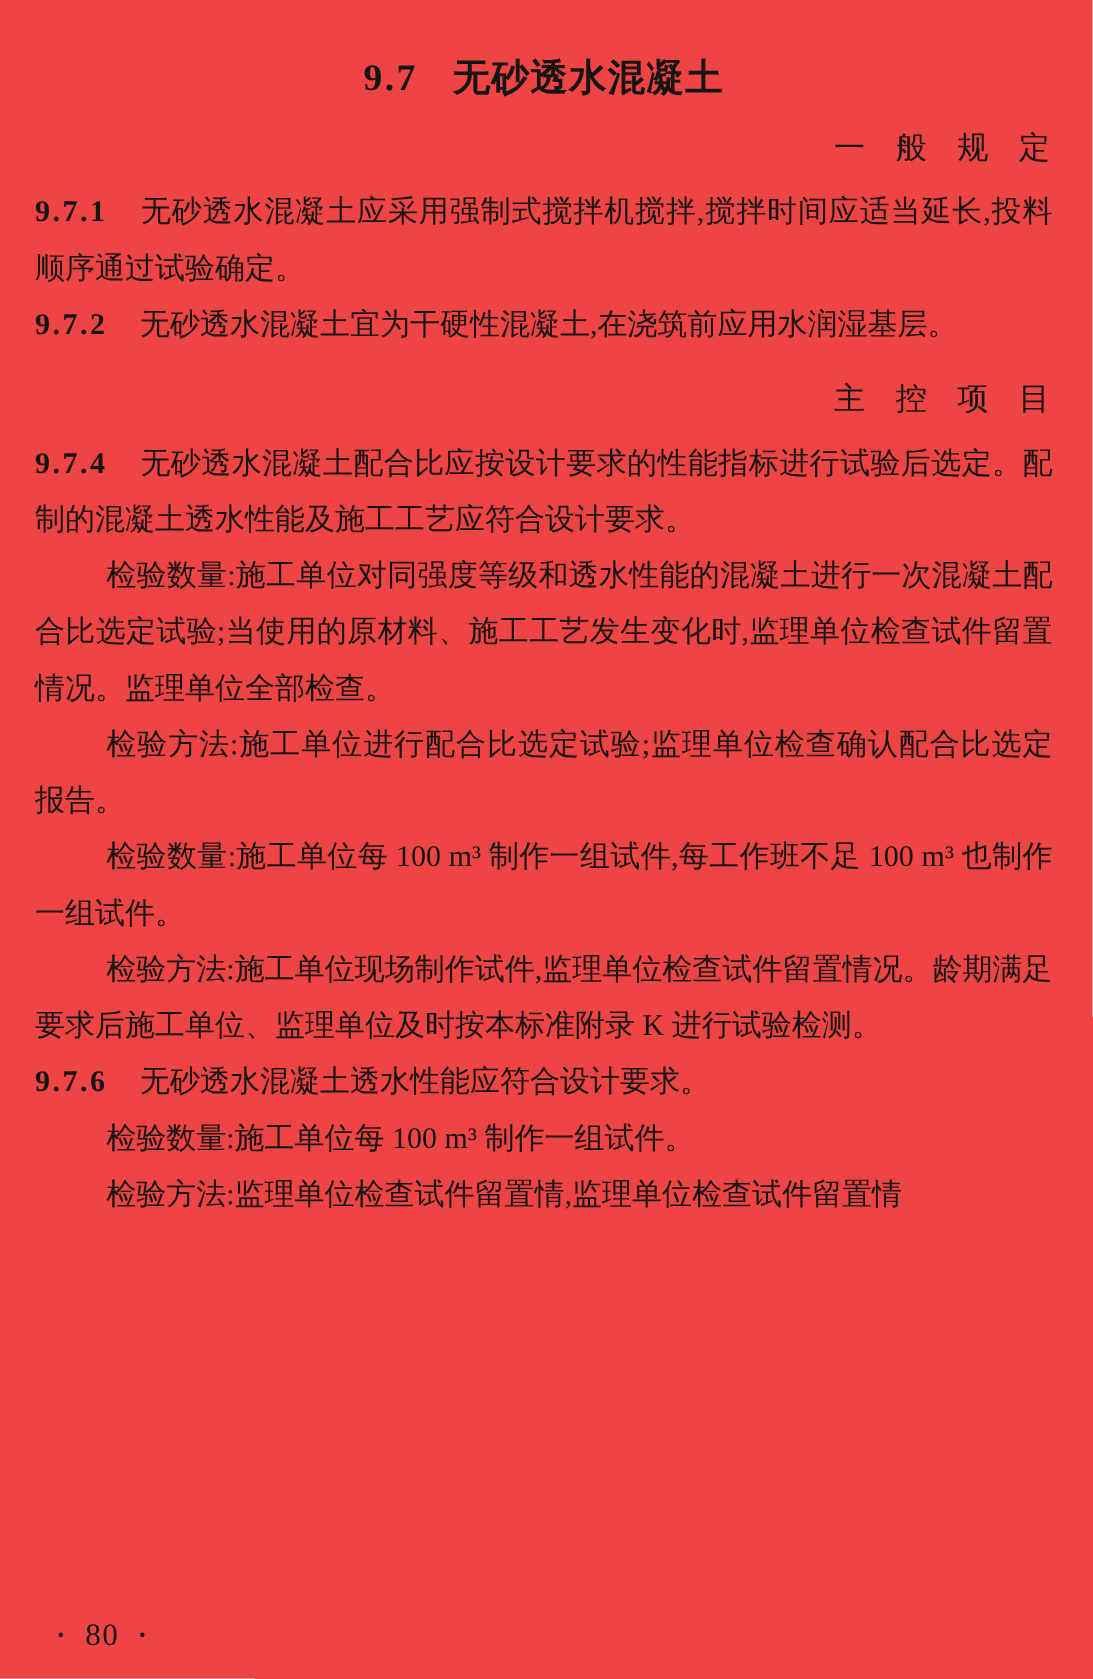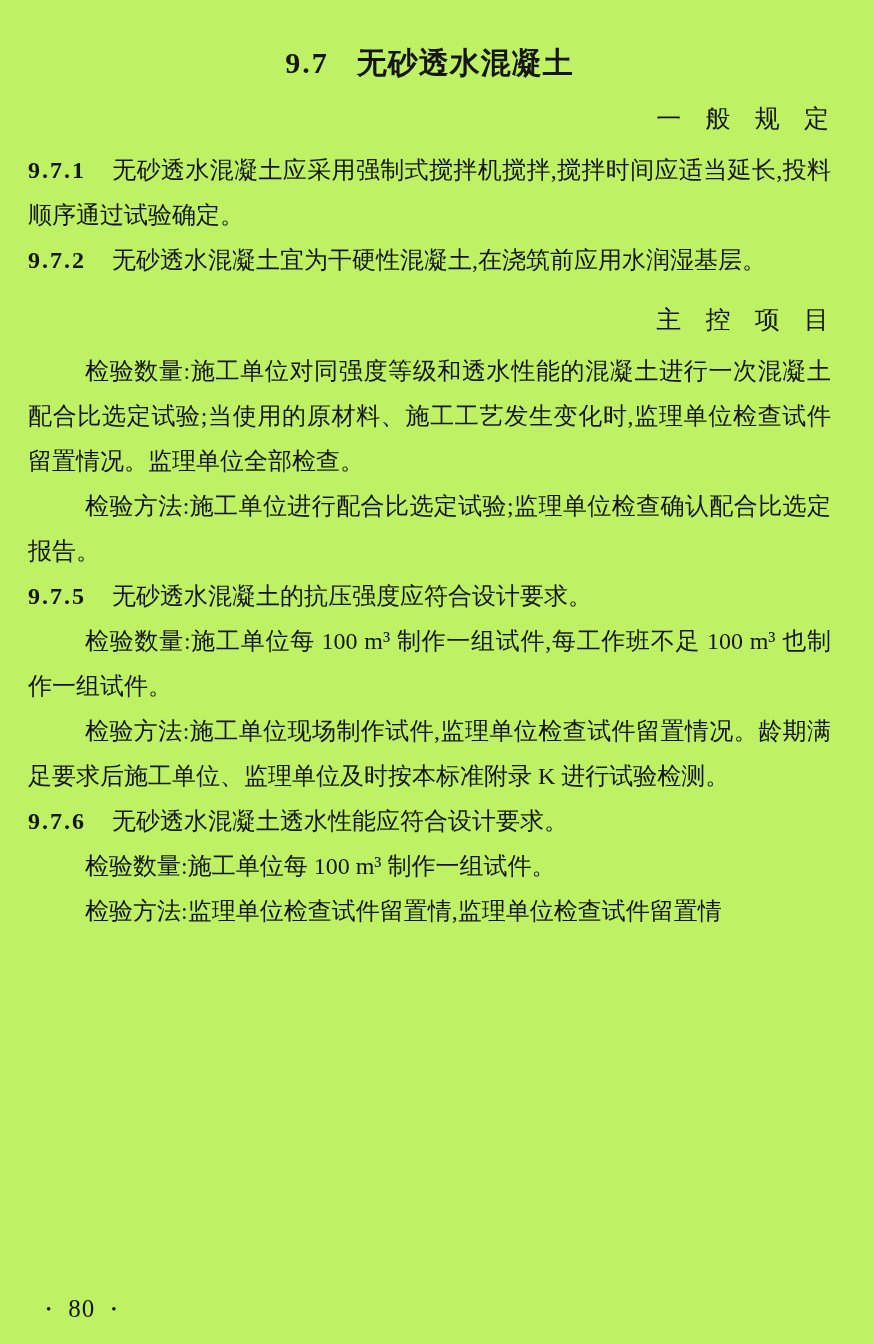--- a/index.html
+++ b/index.html
@@ -6,24 +6,24 @@
     margin: 0;
     padding: 0;
     background: #e8e8e8;
   }
   .page {
     position: relative;
     width: 874px;
     height: 1343px;
     box-sizing: border-box;
     margin: 0 auto;
-    background: #bef264;
+    background: #ef4444;
     color: #151515;
     font-family: "Liberation Serif", "DejaVu Serif", serif;
-    padding: 44px 43px 0 28px;
+    padding: 44px 32px 0 28px;
     overflow: hidden;
   }
   .doc-title {
     margin: 0 0 0 0;
     text-align: center;
     font-size: 30px;
     line-height: 38px;
     font-weight: bold;
     letter-spacing: 1px;
   }
@@ -82,26 +82,26 @@
   <h3 class="subhead">一 般 规 定</h3>
 
   <p class="clause"><b class="cnum">9.7.1</b><span>无砂透水混凝土应采用强制式搅拌机搅拌,搅拌时间应适当延长,投料顺序通过试验确定。</span></p>
 
   <p class="clause"><b class="cnum">9.7.2</b><span>无砂透水混凝土宜为干硬性混凝土,在浇筑前应用水润湿基层。</span></p>
 
   <h3 class="subhead">主 控 项 目</h3>
 
 
 
+  <p class="clause"><b class="cnum">9.7.4</b><span>无砂透水混凝土配合比应按设计要求的性能指标进行试验后选定。配制的混凝土透水性能及施工工艺应符合设计要求。</span></p>
 
   <p class="para indent-para">检验数量:施工单位对同强度等级和透水性能的混凝土进行一次混凝土配合比选定试验;当使用的原材料、施工工艺发生变化时,监理单位检查试件留置情况。监理单位全部检查。</p>
 
   <p class="para indent-para">检验方法:施工单位进行配合比选定试验;监理单位检查确认配合比选定报告。</p>
 
-  <p class="clause"><b class="cnum">9.7.5</b><span>无砂透水混凝土的抗压强度应符合设计要求。</span></p>
 
   <p class="para indent-para">检验数量:施工单位每 100 m³ 制作一组试件,每工作班不足 100 m³ 也制作一组试件。</p>
 
   <p class="para indent-para">检验方法:施工单位现场制作试件,监理单位检查试件留置情况。龄期满足要求后施工单位、监理单位及时按本标准附录 K 进行试验检测。</p>
 
   <p class="clause"><b class="cnum">9.7.6</b><span>无砂透水混凝土透水性能应符合设计要求。</span></p>
 
   <p class="para indent-para">检验数量:施工单位每 100 m³ 制作一组试件。</p>
 
   <p class="para indent-para">检验方法:监理单位检查试件留置情,监理单位检查试件留置情</p>

